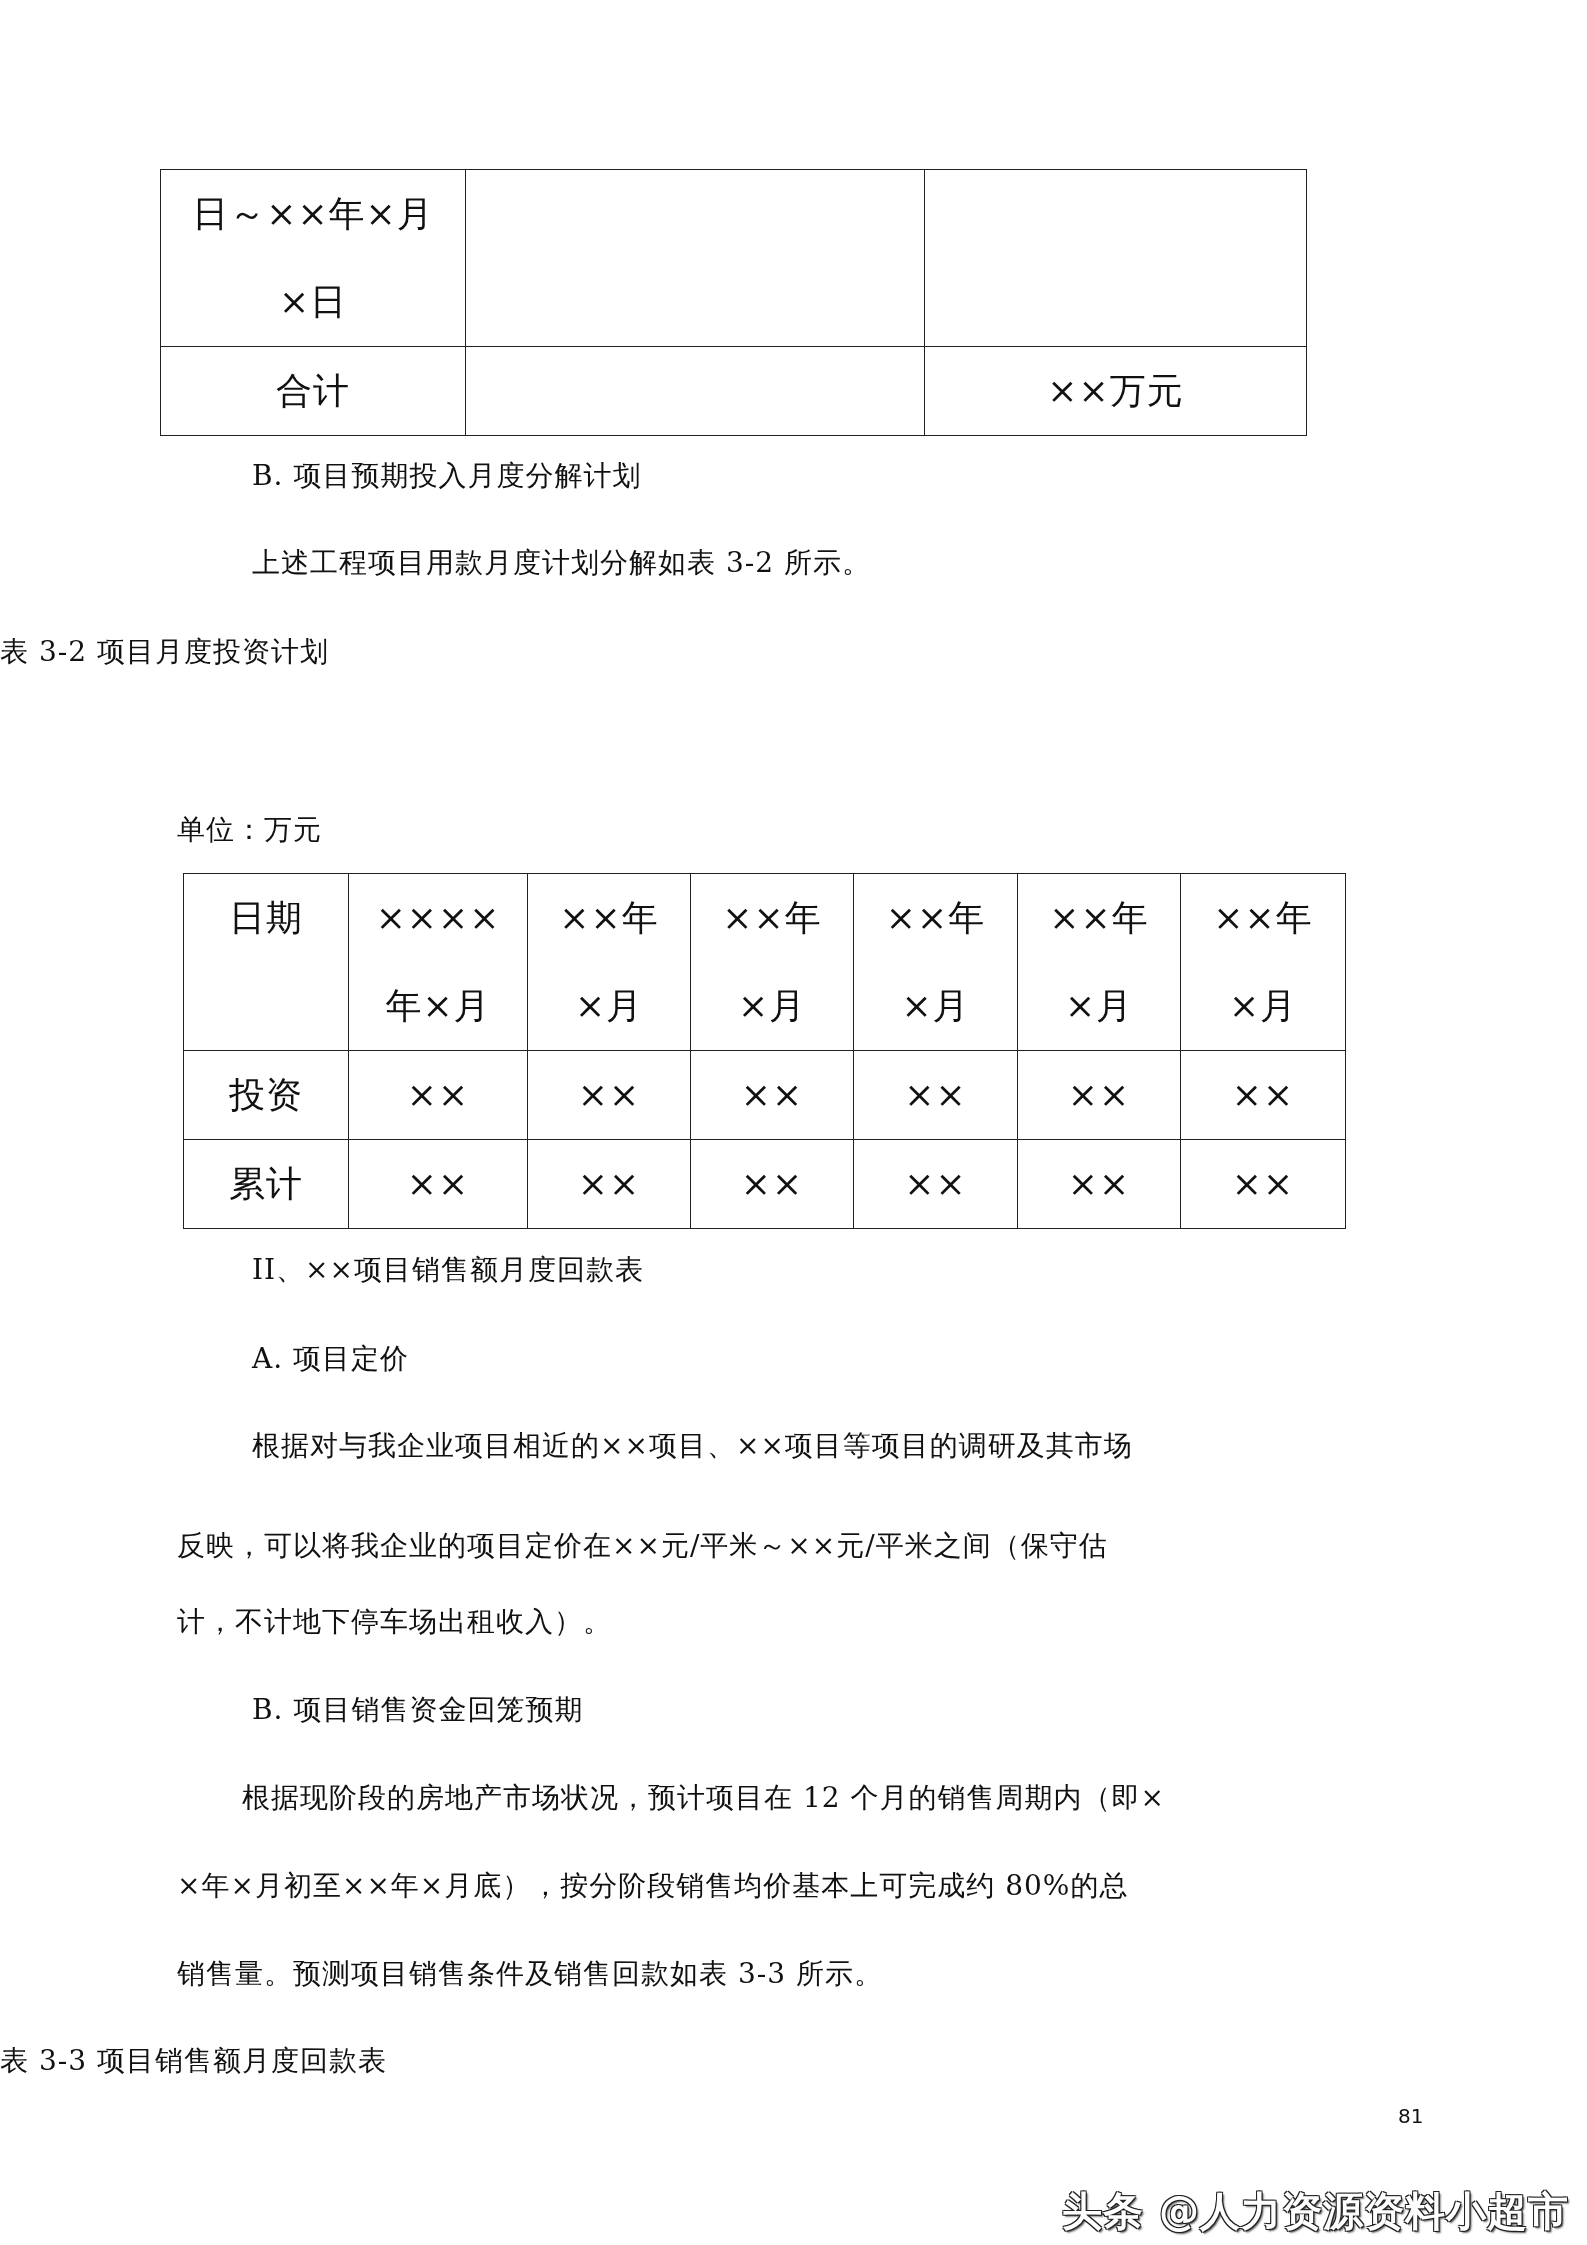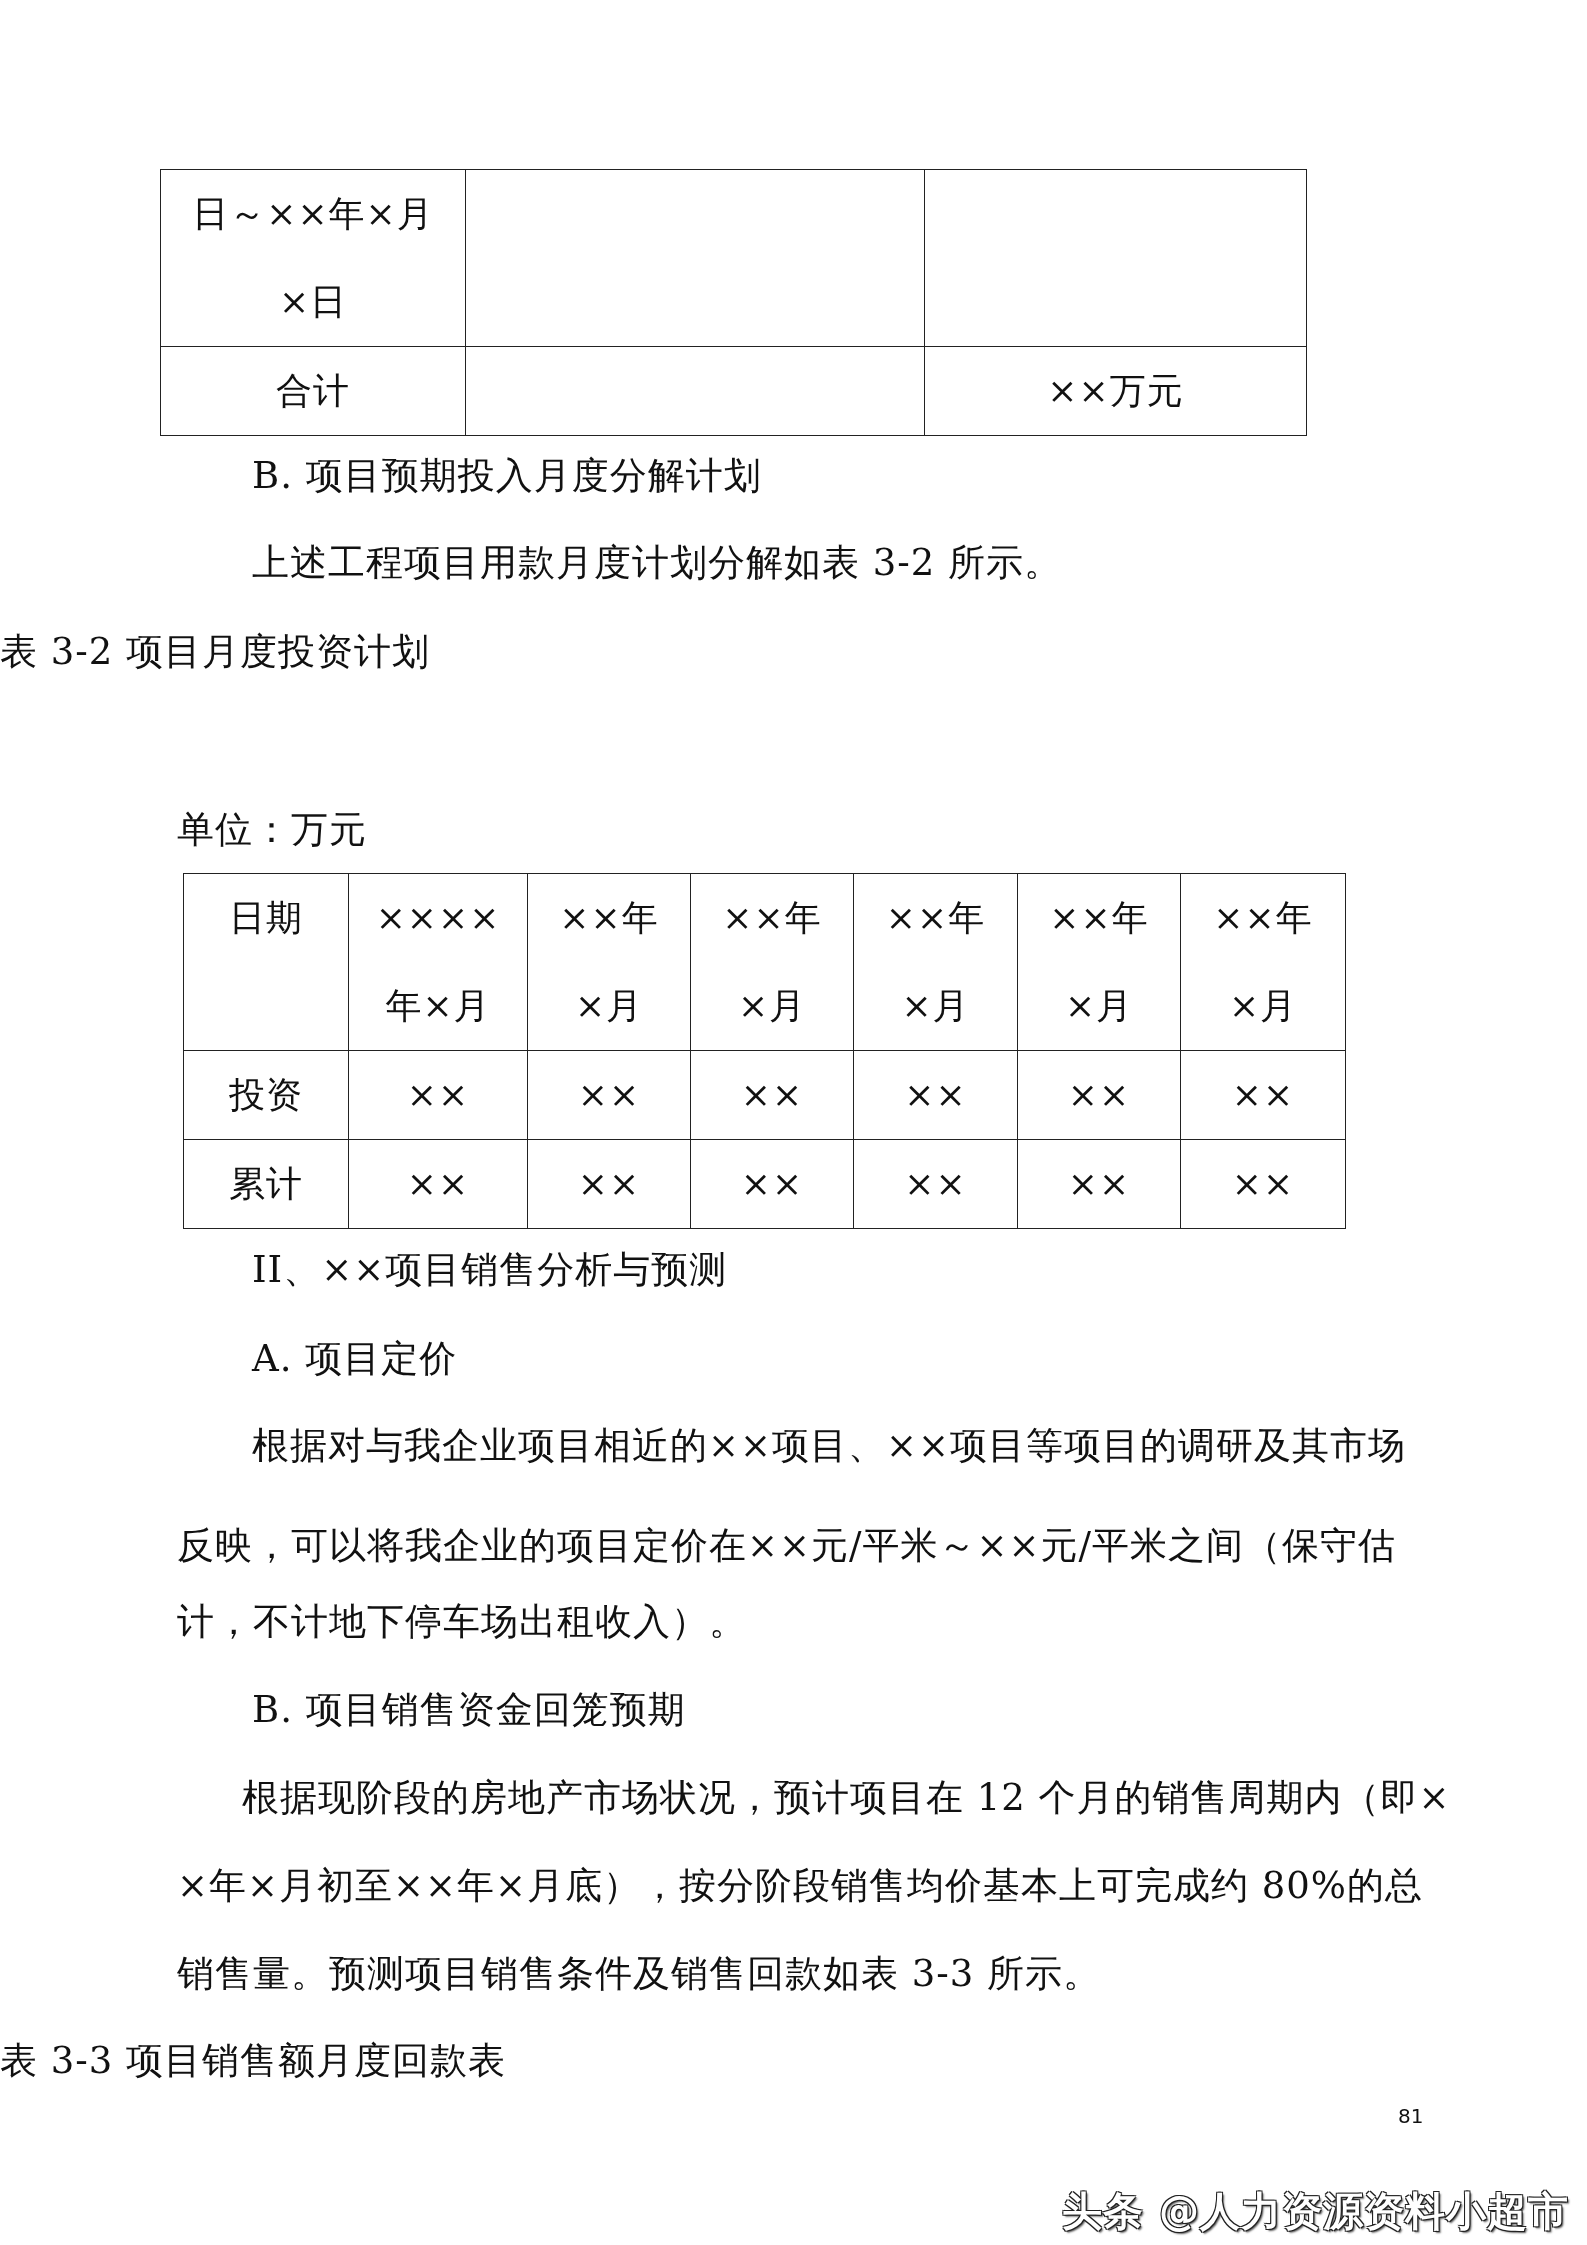--- a/index.html
+++ b/index.html
@@ -2,21 +2,21 @@
 <html><head>
   <meta charset="utf-8">
   <style>
     html, body { margin: 0; padding: 0; background: #ffffff; }
     body {
       width: 1587px; height: 2245px; position: relative; overflow: hidden;
       font-family: "DejaVu Serif", "Liberation Serif", serif;
       color: #111111;
     }
     .abs { position: absolute; white-space: nowrap; }
-    .txt { font-size: 37px; line-height: 44px; letter-spacing: 1px; }
+    .txt { font-size: 28px; line-height: 44px; letter-spacing: 1px; }
     table.grid {
       position: absolute; border-collapse: collapse; table-layout: fixed;
       font-size: 36px; color: #111;
     }
     table.grid td {
       border: 1.5px solid #222; text-align: center; vertical-align: middle;
       padding: 0; line-height: 88px; letter-spacing: 1px;
     }
     #t1 { left: 160px; top: 169px; width: 1146px; }
     #t2 { left: 160px; top: 873px; width: 1162px; margin-left: 23px; }
@@ -110,21 +110,21 @@
     <td>××</td>
     <td>××</td>
     <td>××</td>
     <td>××</td>
     <td>××</td>
     <td>××</td>
   </tr>
 </tbody>
   </table>
 
-<div class="abs txt" style="left:252px; top:1248px;">II、××项目销售分析与预测</div>
+<div class="abs txt" style="left:252px; top:1248px;">II、××项目销售额月度回款表</div>
 <div class="abs txt" style="left:252px; top:1337px;">A.  项目定价</div>
 <div class="abs txt" style="left:252px; top:1424px;">根据对与我企业项目相近的××项目、××项目等项目的调研及其市场</div>
 <div class="abs txt" style="left:177px; top:1512px;margin-top:12px;">反映，可以将我企业的项目定价在××元/平米～××元/平米之间（保守估</div>
 <div class="abs txt" style="left:177px; top:1600px;">计，不计地下停车场出租收入）。</div>
 <div class="abs txt" style="left:252px; top:1688px;">B.  项目销售资金回笼预期</div>
 <div class="abs txt" style="left:236px; top:1776px;margin-left:6px;">根据现阶段的房地产市场状况，预计项目在 12 个月的销售周期内（即×</div>
 <div class="abs txt" style="left:177px; top:1864px;">×年×月初至××年×月底），按分阶段销售均价基本上可完成约 80%的总</div>
 <div class="abs txt" style="left:177px; top:1952px;">销售量。预测项目销售条件及销售回款如表 3-3 所示。</div>
 <div class="abs txt" style="left:0; width:1587px; text-align:left; top:2039px;">表 3-3   项目销售额月度回款表</div>
 

